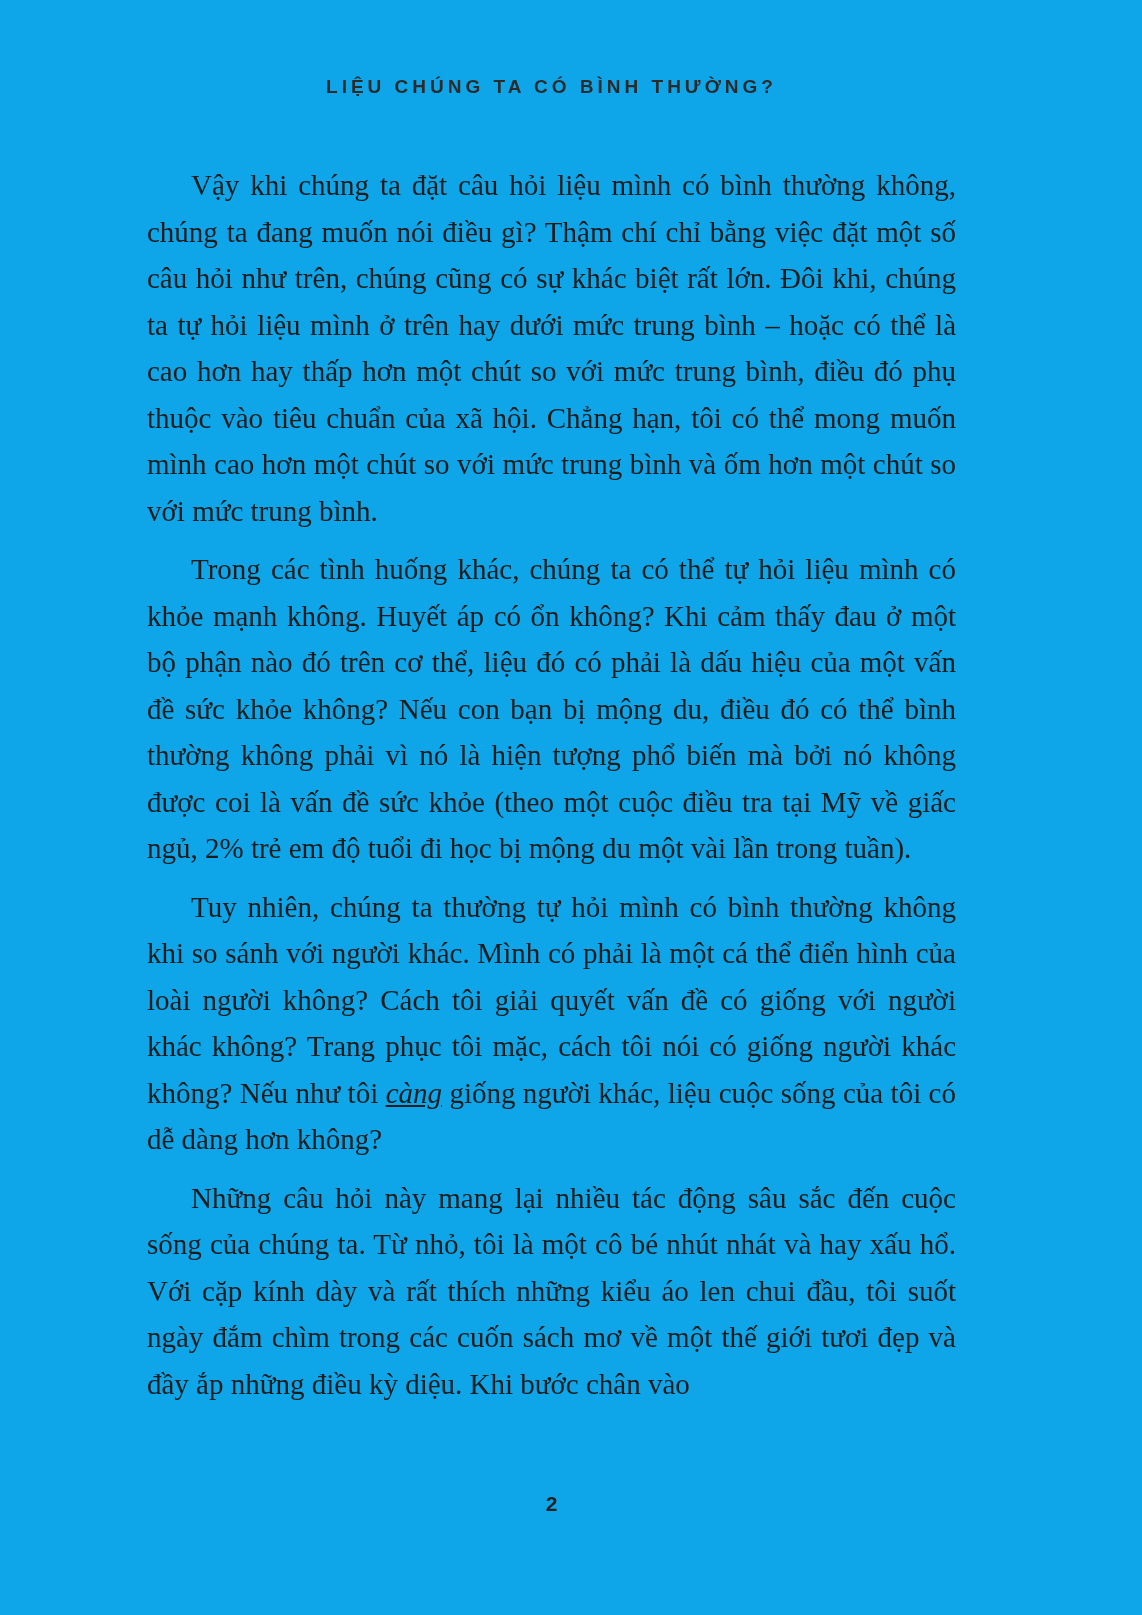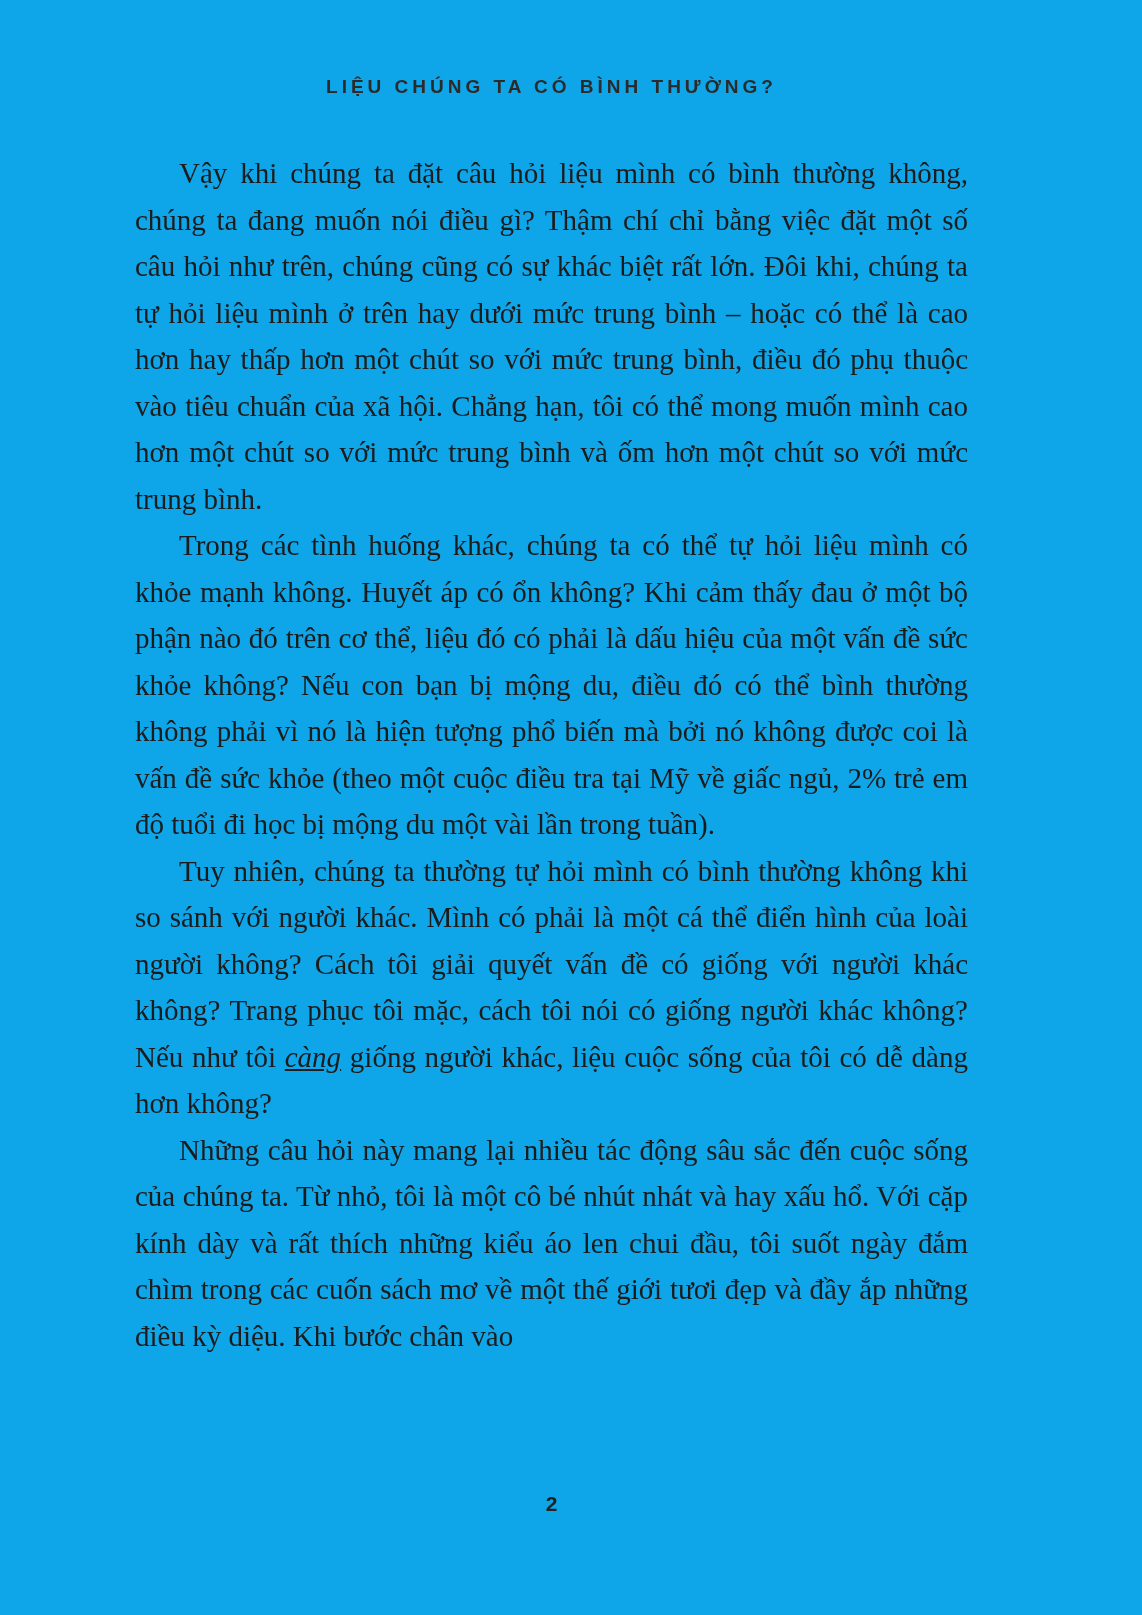--- a/index.html
+++ b/index.html
@@ -31,21 +31,21 @@
     top: 150px;
     left: 135px;
     width: 833px;
     font-family: "Liberation Serif", "DejaVu Serif", serif;
     font-size: 29px;
     line-height: 46.5px;
     color: #1c1c1c;
     text-align: justify;
   }
   .text-block p.para {
-    margin: 0;
+    margin: 12px;
     padding: 0;
     text-indent: 44px;
   }
   .text-block p.para em {
     font-style: italic;
     text-decoration: underline;
   }
   .page-number {
     position: absolute;
     top: 1492px;

